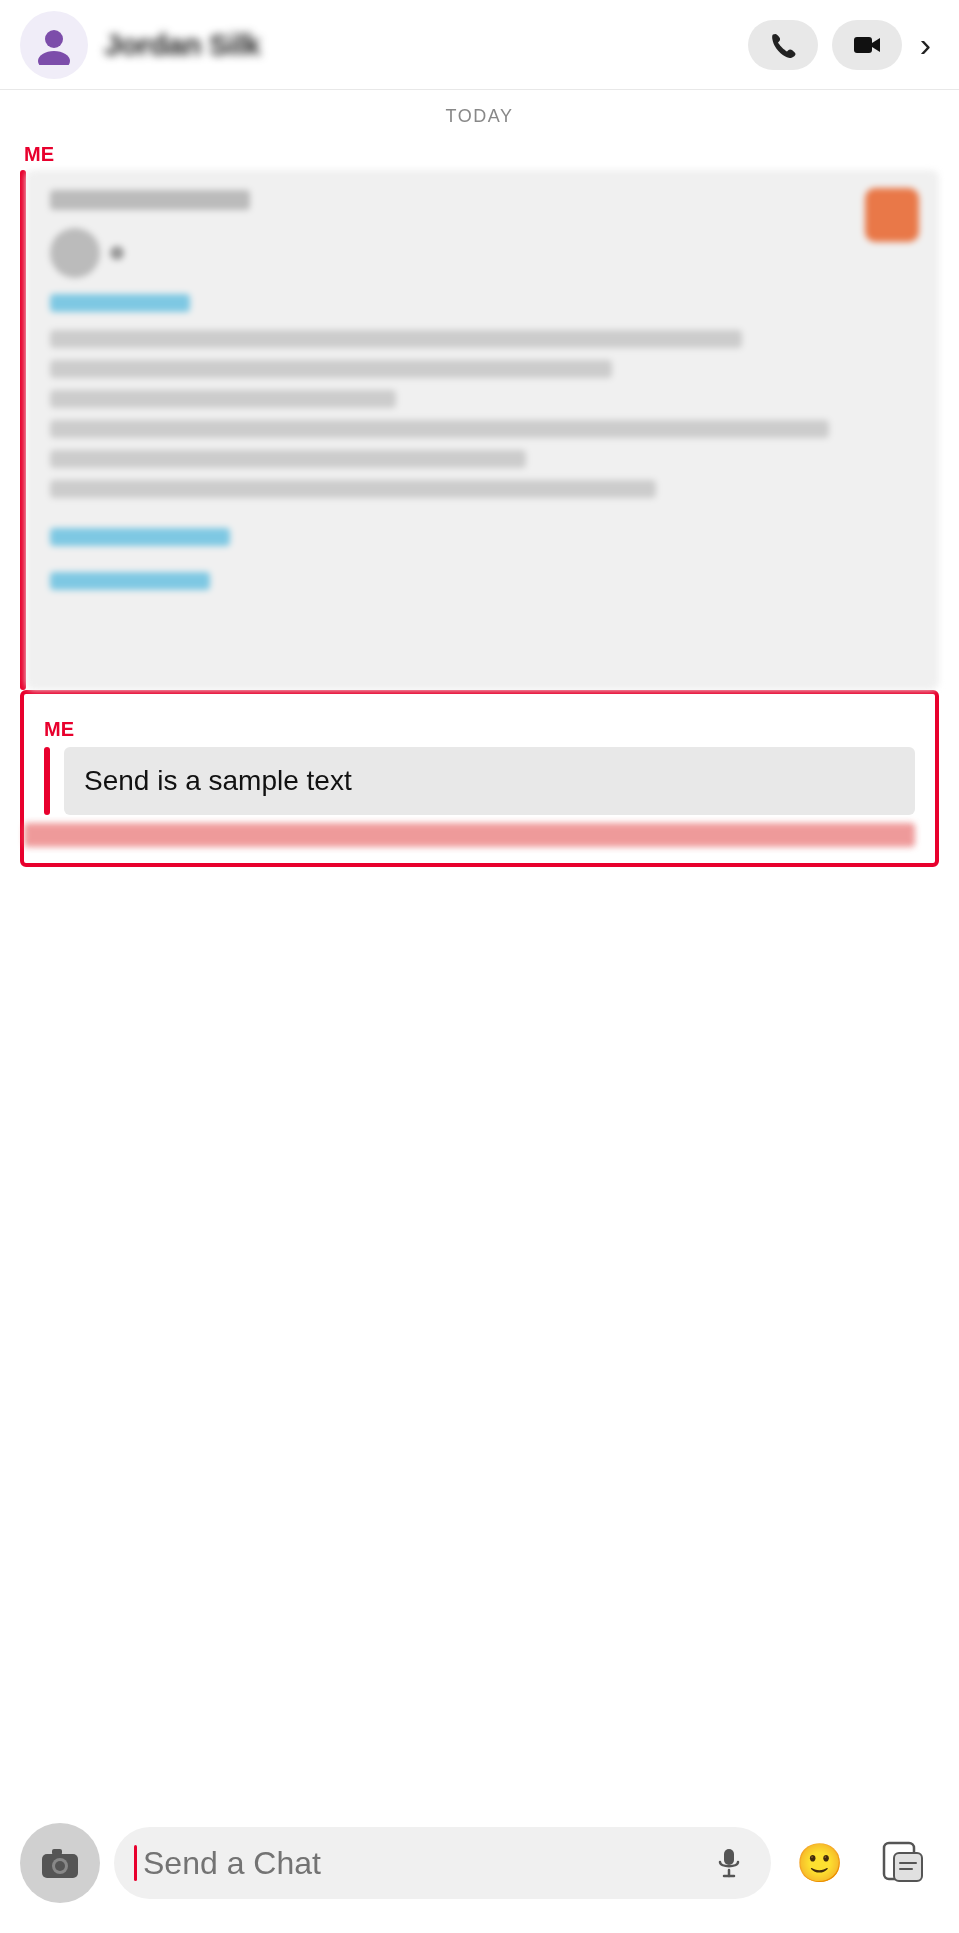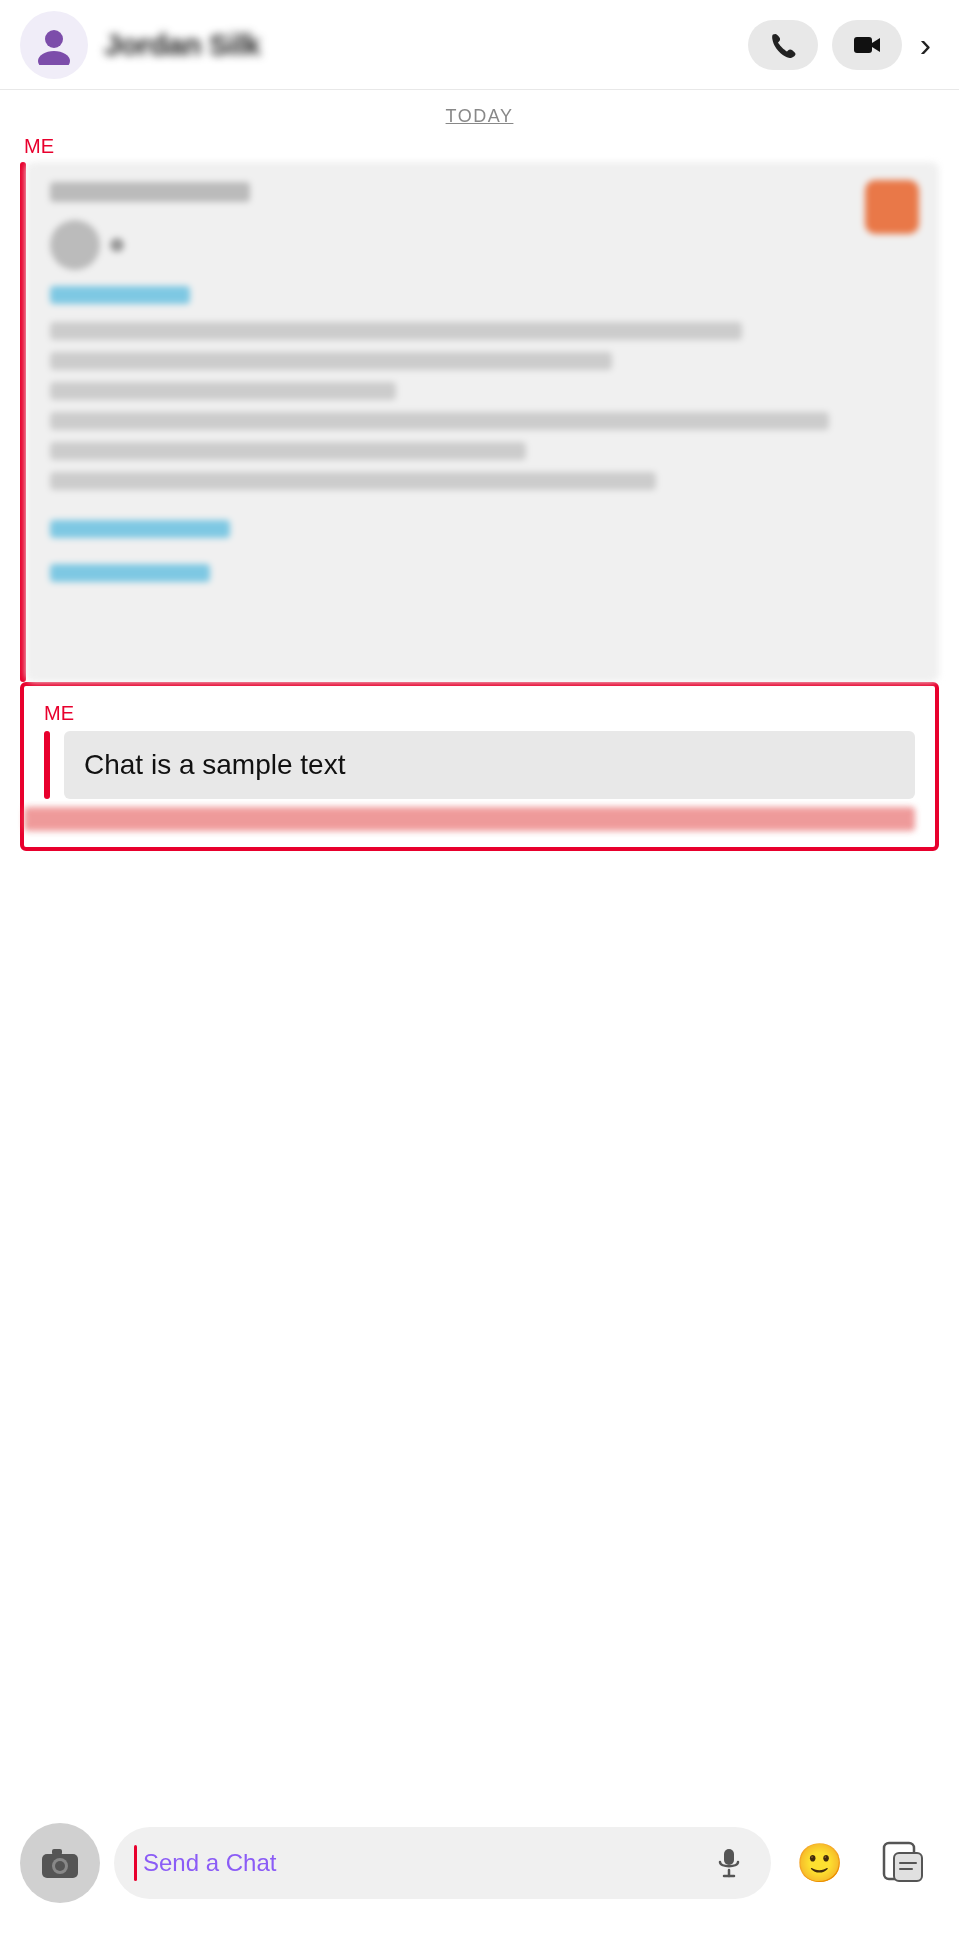--- a/index.html
+++ b/index.html
@@ -74,36 +74,36 @@
     }
 
     
     .date-separator {
       text-align: center;
       padding: 16px 0 8px;
       font-size: 18px;
       letter-spacing: 1.5px;
       color: #888;
       font-weight: 500;
-      text-decoration: underline;
     }
 
     
     .chat-area {
       padding: 0 20px;
       position: relative;
     }
 
     
     .msg-label {
       font-size: 20px;
-      font-weight: 400;
+      font-weight: 700;
       color: #e8002d;
       margin-bottom: 4px;
       padding-left: 4px;
+      margin-top: 8px;
     }
 
     
     .msg-block-blurred {
       display: flex;
       margin-bottom: 0;
       position: relative;
     }
     .msg-red-bar {
       width: 6px;
@@ -262,22 +262,22 @@
       position: relative;
     }
     .chat-input-cursor {
       width: 3px;
       height: 36px;
       background: #e8002d;
       border-radius: 2px;
       margin-right: 6px;
     }
     .chat-input-placeholder {
-      font-size: 24px;
-      color: #8b5cf6;
+      font-size: 32px;
+      color: #737373;
       flex: 1;
     }
     .mic-btn {
       width: 44px;
       height: 44px;
       display: flex;
       align-items: center;
       justify-content: center;
       cursor: pointer;
       background: transparent;
@@ -368,21 +368,21 @@
       <br>
       <div class="blur-name-link" style="width:160px;margin-top:8px"></div>
     </div>
   </div>
 
   <div class="msg-block-highlighted">
     <div class="msg-label">ME</div>
     <div class="highlighted-content">
       <div class="highlight-red-bar"></div>
       <div class="highlighted-text-bg">
-        <div class="highlighted-text">Chat is a sample text</div>
+        <div class="highlighted-text">Send is a sample text</div>
       </div>
     </div>
     <div class="highlight-bottom-blur"></div>
   </div>
 
 
 </div>
 
 <div class="bottom-bar">
   <button class="camera-btn">

